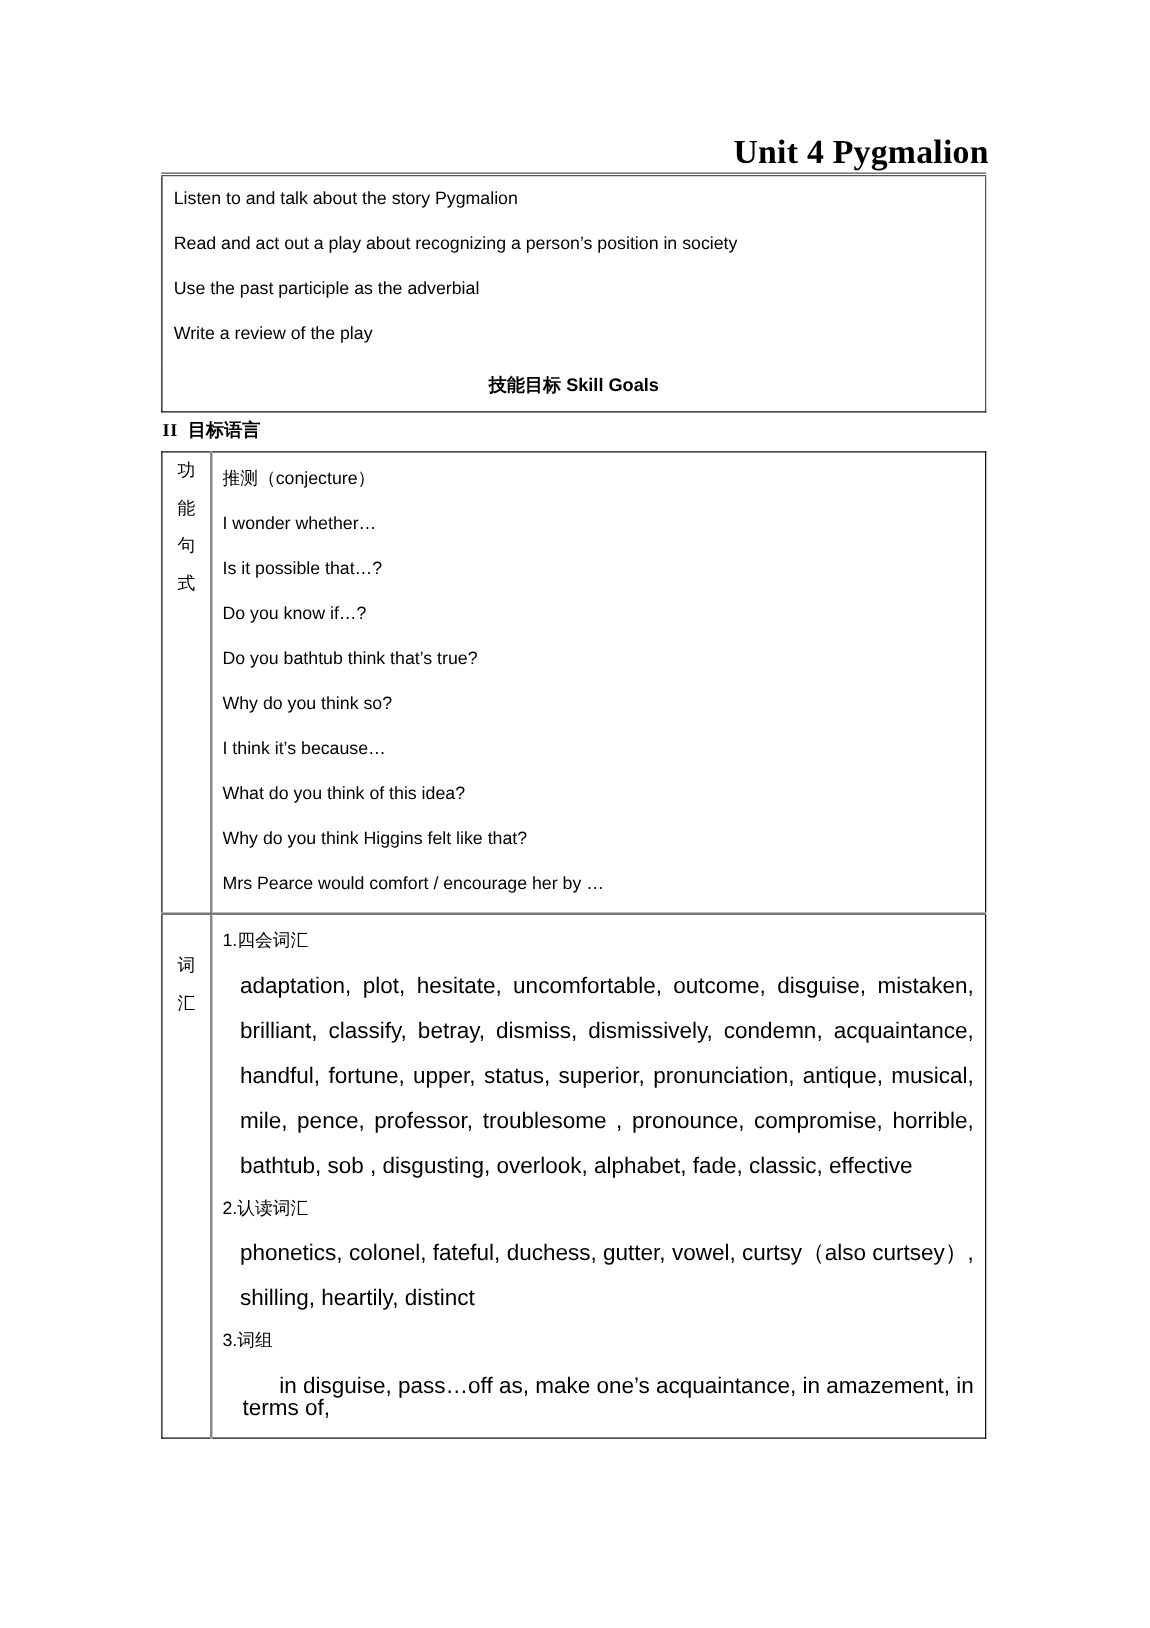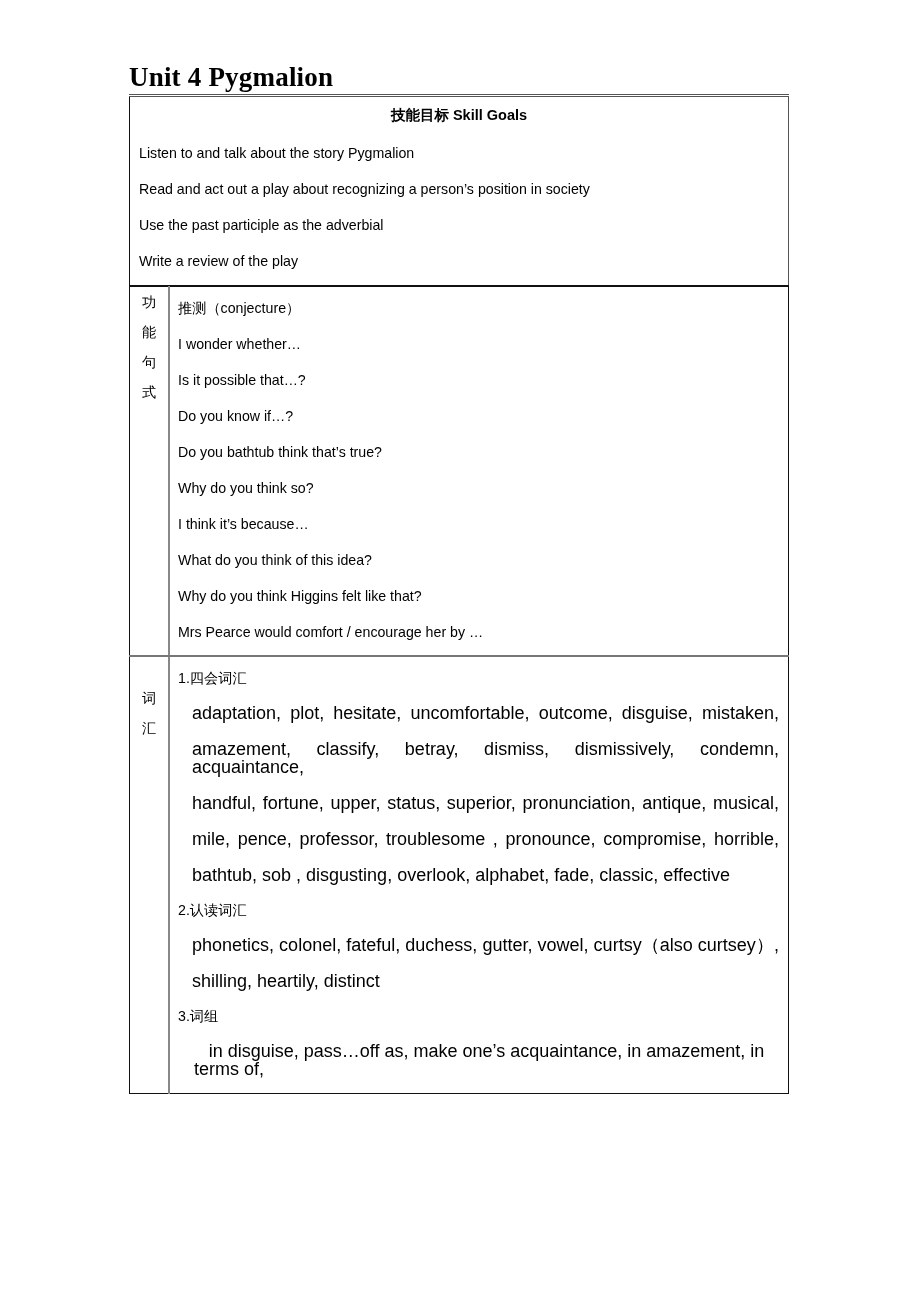--- a/index.html
+++ b/index.html
@@ -30,24 +30,24 @@
     left: 129px;
     top: 0;
     width: 662px;
   }
 
   
   .doc-title {
     font-family: "Liberation Serif", "DejaVu Serif", serif;
     font-weight: bold;
     font-size: 27px;
-    text-align: left;
+    text-align: right;
     letter-spacing: 0.2px;
     margin: 0;
-    padding-top: 60px;
+    padding-top: 104px;
     line-height: 34px;
     color: #000;
   }
 
   
   .section-heading {
     font-family: "Liberation Sans", "DejaVu Sans", sans-serif;
     font-weight: bold;
     font-size: 14.5px;
     line-height: 20px;
@@ -149,21 +149,21 @@
   .vocab-line {
     font-family: "Liberation Sans", "DejaVu Sans", sans-serif;
     font-size: 18px;
     line-height: 18px;
     padding: 9px 0 9px 14px;
     text-align: justify;
     text-align-last: justify;
     white-space: normal;
   }
   .vocab-line.no-stretch {
-    text-align: center;
+    text-align: right;
     text-align-last: left;
   }
   .vocab-line.indent-more { padding-left: 16px; }
 
   
   .clip-bottom {
     position: absolute;
     left: 0;
     top: 1172px;
     width: 920px;
@@ -176,33 +176,37 @@
 
 <div class="page">
   <div class="content">
 
     <h1 class="doc-title">Unit 4 Pygmalion</h1>
 
 
     <table class="doc-table" id="table-skill-goals">
       <tbody>
         <tr>
-          <td class="sg-head">技能目标 Skill Goals</td>
-        </tr>
-        <tr>
           <td class="sg-list">
             <div class="sg-item">Listen to and talk about the story Pygmalion</div>
             <div class="sg-item">Read and act out a play about recognizing a person’s position in society</div>
             <div class="sg-item">Use the past participle as the adverbial</div>
             <div class="sg-item">Write a review of the play</div>
           </td>
         </tr>
+        <tr>
+          <td class="sg-head">技能目标 Skill Goals</td>
+        </tr>
       </tbody>
     </table>
 
+    <div class="section-heading" id="heading-2">
+      <span class="numeral">II</span>&nbsp;
+      <span>目标语言</span>
+    </div>
 
     <table class="doc-table" id="table-target-language">
       <tbody>
         <tr class="row-func">
           <td class="label-col">
             <div class="vlabel">
               <span>功</span>
               <span>能</span>
               <span>句</span>
               <span>式</span>
@@ -225,21 +229,21 @@
           <td class="label-col top-align">
             <div class="vlabel" style="padding-top:26px;">
               <span>词</span>
               <span>汇</span>
             </div>
           </td>
           <td class="vocab-col">
 
             <div class="vocab-head">1.四会词汇</div>
             <div class="vocab-line">adaptation, plot, hesitate, uncomfortable, outcome, disguise, mistaken,</div>
-            <div class="vocab-line">amazement, classify, betray, dismiss, dismissively, condemn, acquaintance,</div>
+            <div class="vocab-line">brilliant, classify, betray, dismiss, dismissively, condemn, acquaintance,</div>
             <div class="vocab-line">handful, fortune, upper, status, superior, pronunciation, antique, musical,</div>
             <div class="vocab-line">mile, pence, professor, troublesome , pronounce, compromise, horrible,</div>
             <div class="vocab-line no-stretch">bathtub, sob , disgusting, overlook, alphabet, fade, classic, effective</div>
 
             <div class="vocab-head">2.认读词汇</div>
             <div class="vocab-line">phonetics, colonel, fateful, duchess, gutter, vowel, curtsy（also curtsey）,</div>
             <div class="vocab-line no-stretch">shilling, heartily, distinct</div>
 
             <div class="vocab-head">3.词组</div>
             <div class="vocab-line no-stretch indent-more">in disguise, pass…off as, make one’s acquaintance, in amazement, in terms of,</div>

